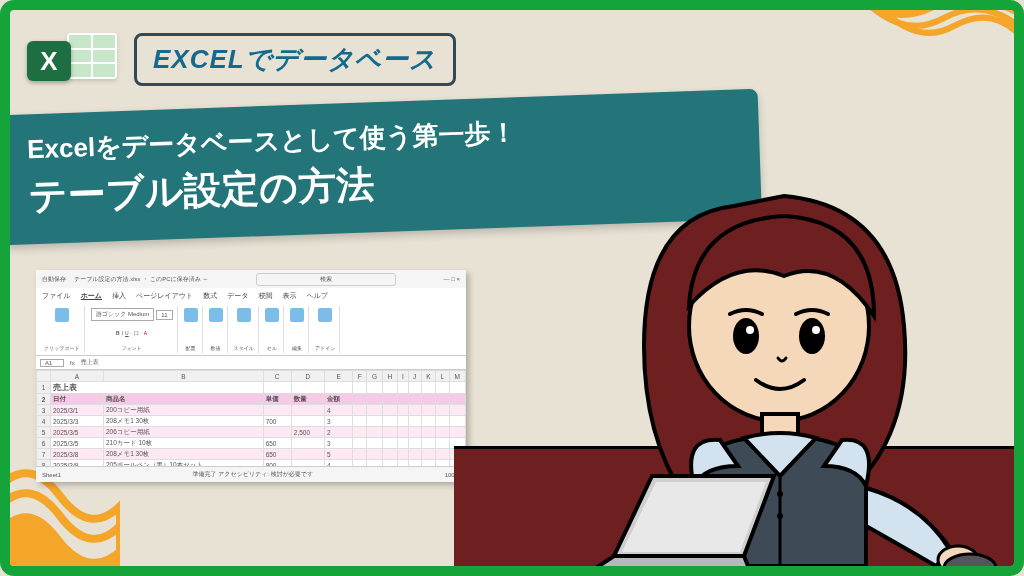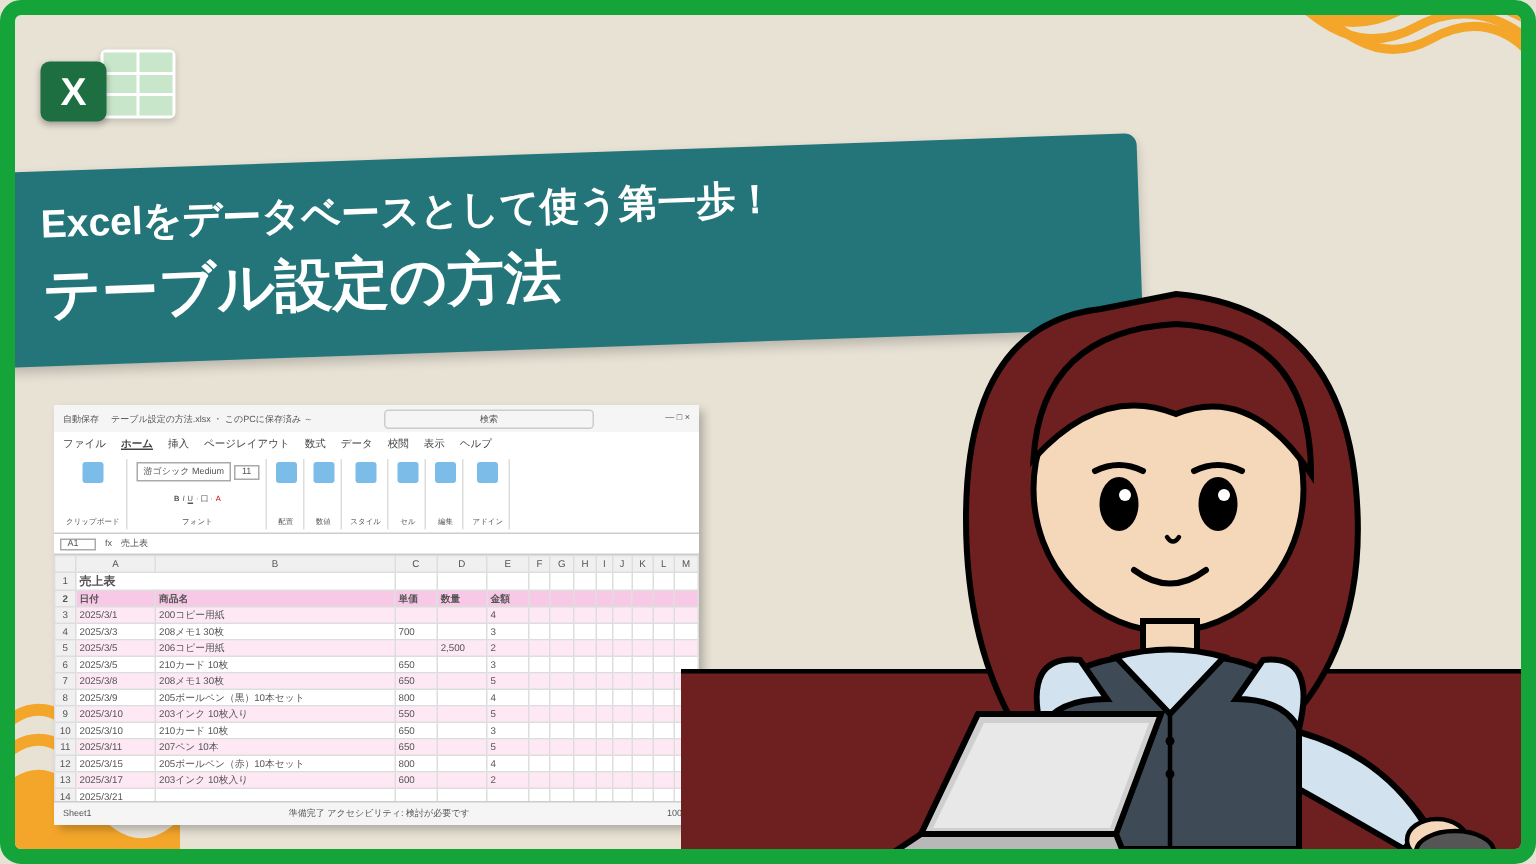--- a/index.html
+++ b/index.html
@@ -109,21 +109,21 @@
       box-shadow: 0 4px 8px rgba(0,0,0,.2);
     }
     .title-line1 { font-size: 26px; font-weight: 700; margin-bottom: 4px; }
     .title-line2 { font-size: 38px; font-weight: 900; }
 
     .screenshot {
       position: absolute;
       left: 26px;
       top: 260px;
       width: 430px;
-      height: 280px;
+      height: 212px;
       background: #fff;
       box-shadow: 3px 3px 6px rgba(0,0,0,.25);
       font-size: 7px;
       color: #555;
       display: flex;
       flex-direction: column;
     }
     .ss-titlebar {
       height: 18px;
       display: flex;
@@ -230,20 +230,21 @@
             <div></div>
             <div></div>
             <div></div>
             <div></div>
             <div></div>
             <div></div>
           </div>
         <div class="excel-x">X</div>
       </div>
     </div>
+    <div class="category-badge">EXCELでデータベース</div>
   </div>
 
   <div class="title-band">
     <div class="title-line1">Excelをデータベースとして使う第一歩！</div>
     <div class="title-line2">テーブル設定の方法</div>
   </div>
 
   <div class="screenshot">
     <div class="ss-titlebar">
       <span>自動保存</span>

